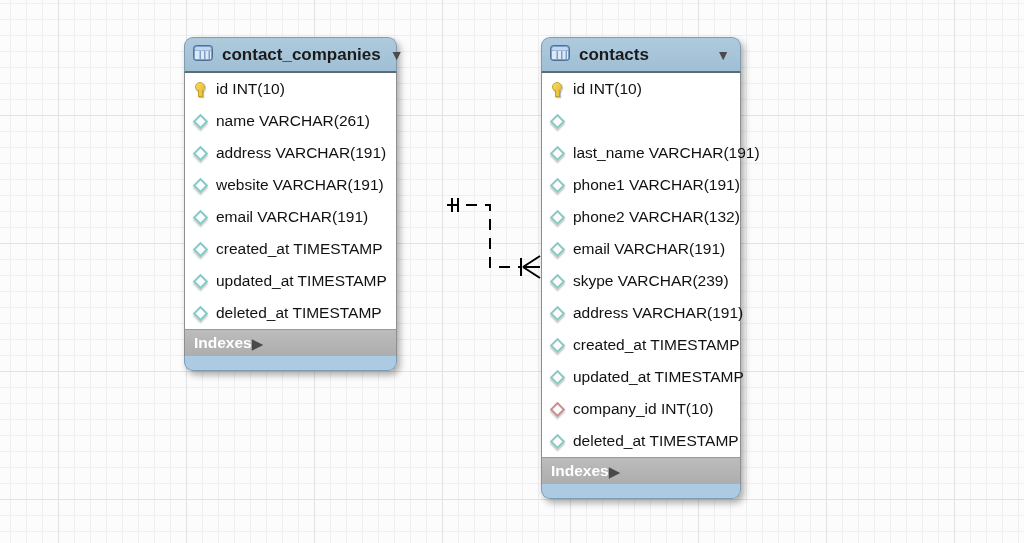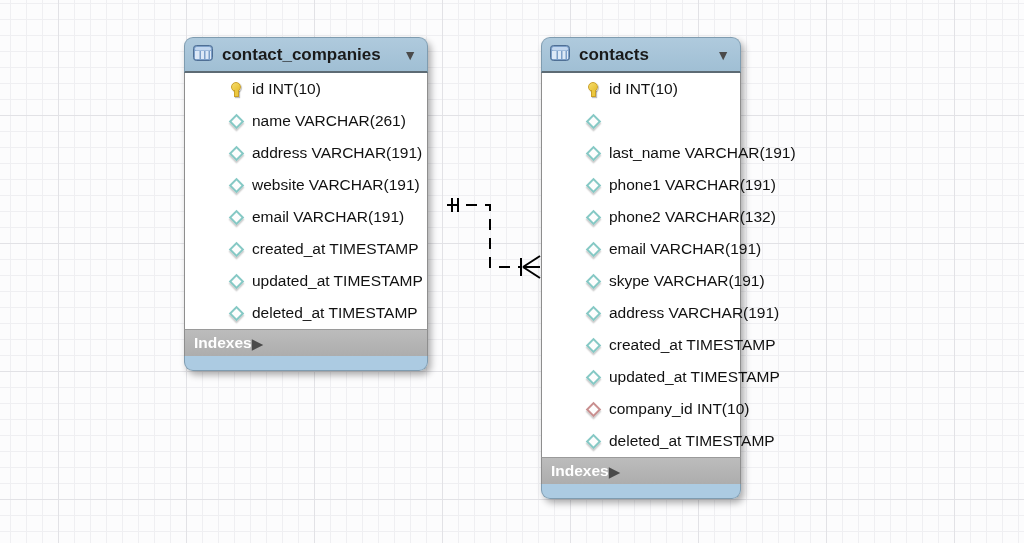--- a/index.html
+++ b/index.html
@@ -52,21 +52,20 @@
   }
   .collapse-arrow {
     color: #4b4b4b;
     font-size: 14px;
     line-height: 1;
   }
   .tbl-rows {
     background: #ffffff;
     border-left: 1px solid #8e8e8e;
     border-right: 1px solid #8e8e8e;
-    padding-left: 36px;
   }
   .row {
     height: 32px;
     display: flex;
     align-items: center;
     gap: 9px;
     padding-left: 8px;
     font-size: 15.5px;
     color: #111;
     white-space: nowrap;
@@ -155,21 +154,21 @@
 <body>
 
 <div class="canvas">
 
   <svg id="connector-svg">
     <path d="M447 205 H490 V267 H520" fill="none" stroke="#000000" stroke-width="2" stroke-dasharray="11 8"></path>
     <path d="M452 198 V212 M458 198 V212" fill="none" stroke="#000000" stroke-width="2"></path>
     <path d="M521 258 V276 M523 267 L540 256 M523 267 H540 M523 267 L540 278" fill="none" stroke="#000000" stroke-width="2"></path>
   </svg>
 
-  <div class="db-table" style="left:184px; top:37px; width:244px;">
+  <div class="db-table" style="left:184px; top:37px; width:213px;">
     <div class="tbl-header">
       <span class="tbl-icon">
         <svg width="20" height="16" viewBox="0 0 20 16">
           <rect x="0.5" y="0.5" width="19" height="15" rx="3" fill="#7d9fc8" stroke="#4f6f94"></rect>
           <rect x="2" y="2" width="16" height="3.5" rx="1.5" fill="#c2d7ef"></rect>
           <rect x="2" y="6" width="16" height="8" fill="#dde9f7"></rect>
           <rect x="6.5" y="6" width="1.5" height="8" fill="#7d9fc8"></rect>
           <rect x="11" y="6" width="1.5" height="8" fill="#7d9fc8"></rect>
           <rect x="15.5" y="6" width="1.5" height="8" fill="#7d9fc8"></rect>
         </svg>
@@ -252,21 +251,21 @@
         <div class="row">
           <span class="ic ic-diamond"></span>
           <span>phone2 VARCHAR(132)</span>
         </div>
         <div class="row">
           <span class="ic ic-diamond"></span>
           <span>email VARCHAR(191)</span>
         </div>
         <div class="row">
           <span class="ic ic-diamond"></span>
-          <span>skype VARCHAR(191)</span>
+          <span>skype VARCHAR(239)</span>
         </div>
         <div class="row">
           <span class="ic ic-diamond"></span>
           <span>address VARCHAR(191)</span>
         </div>
         <div class="row">
           <span class="ic ic-diamond"></span>
           <span>created_at TIMESTAMP</span>
         </div>
         <div class="row">

